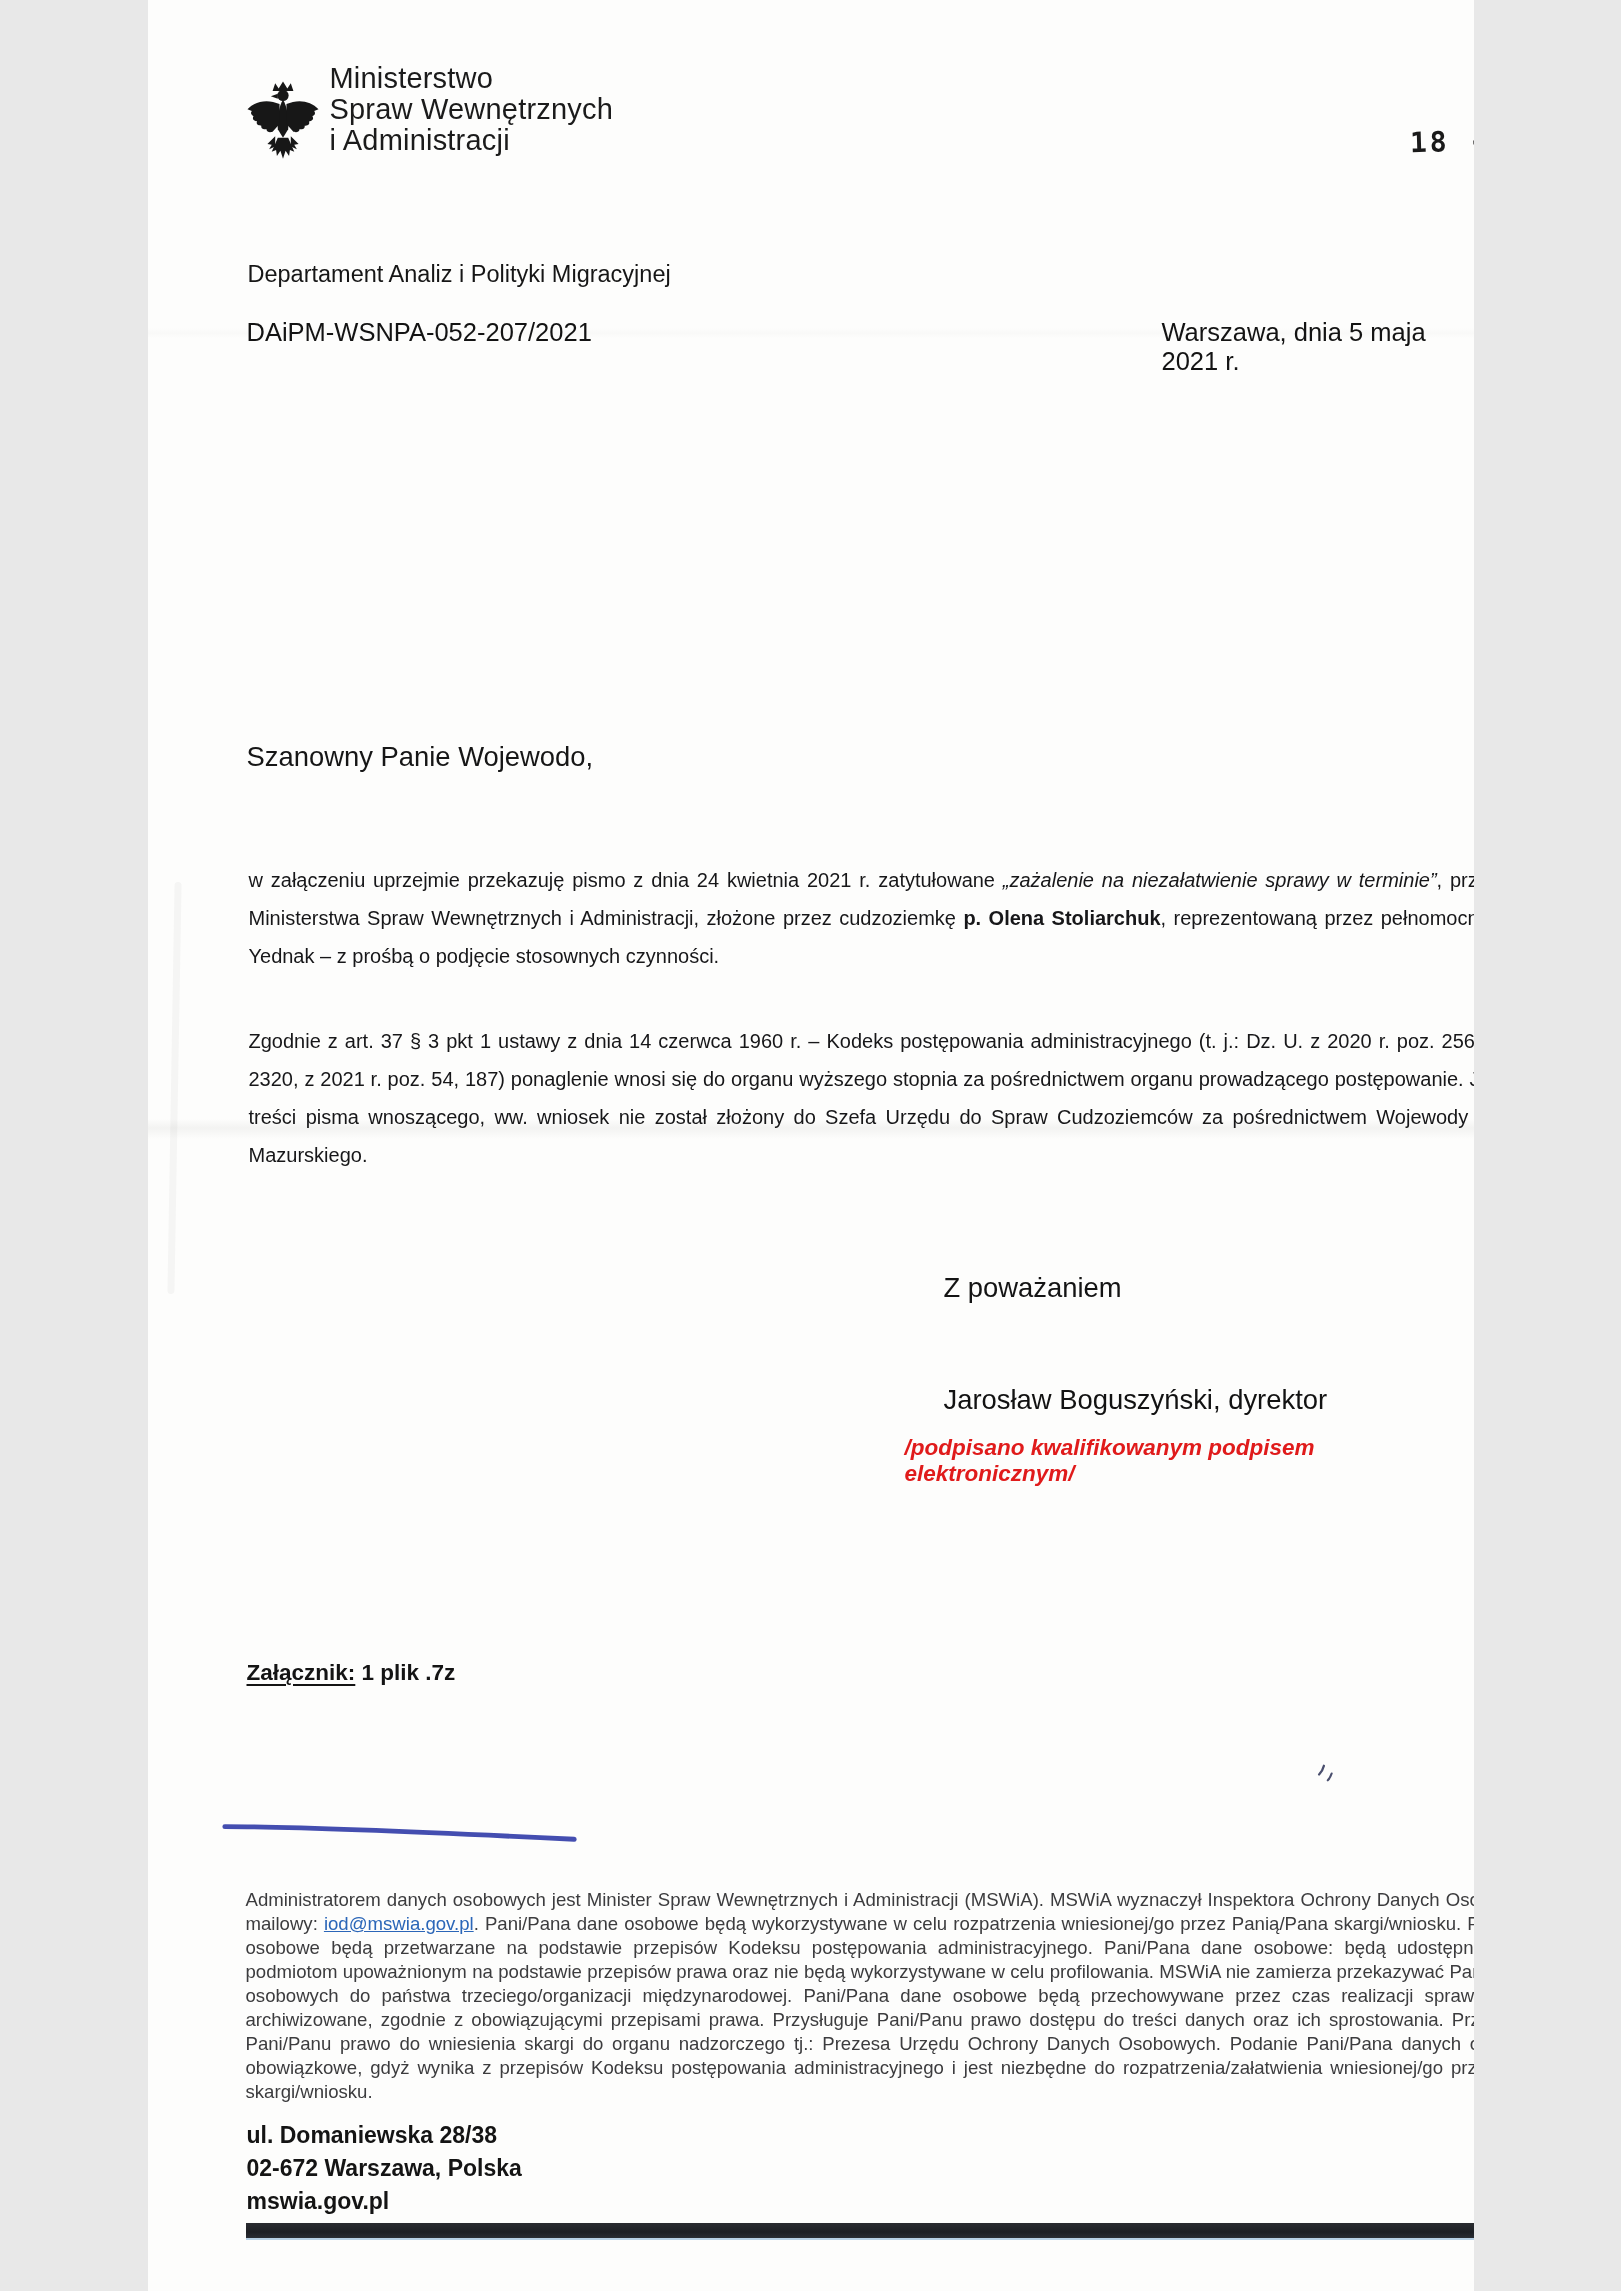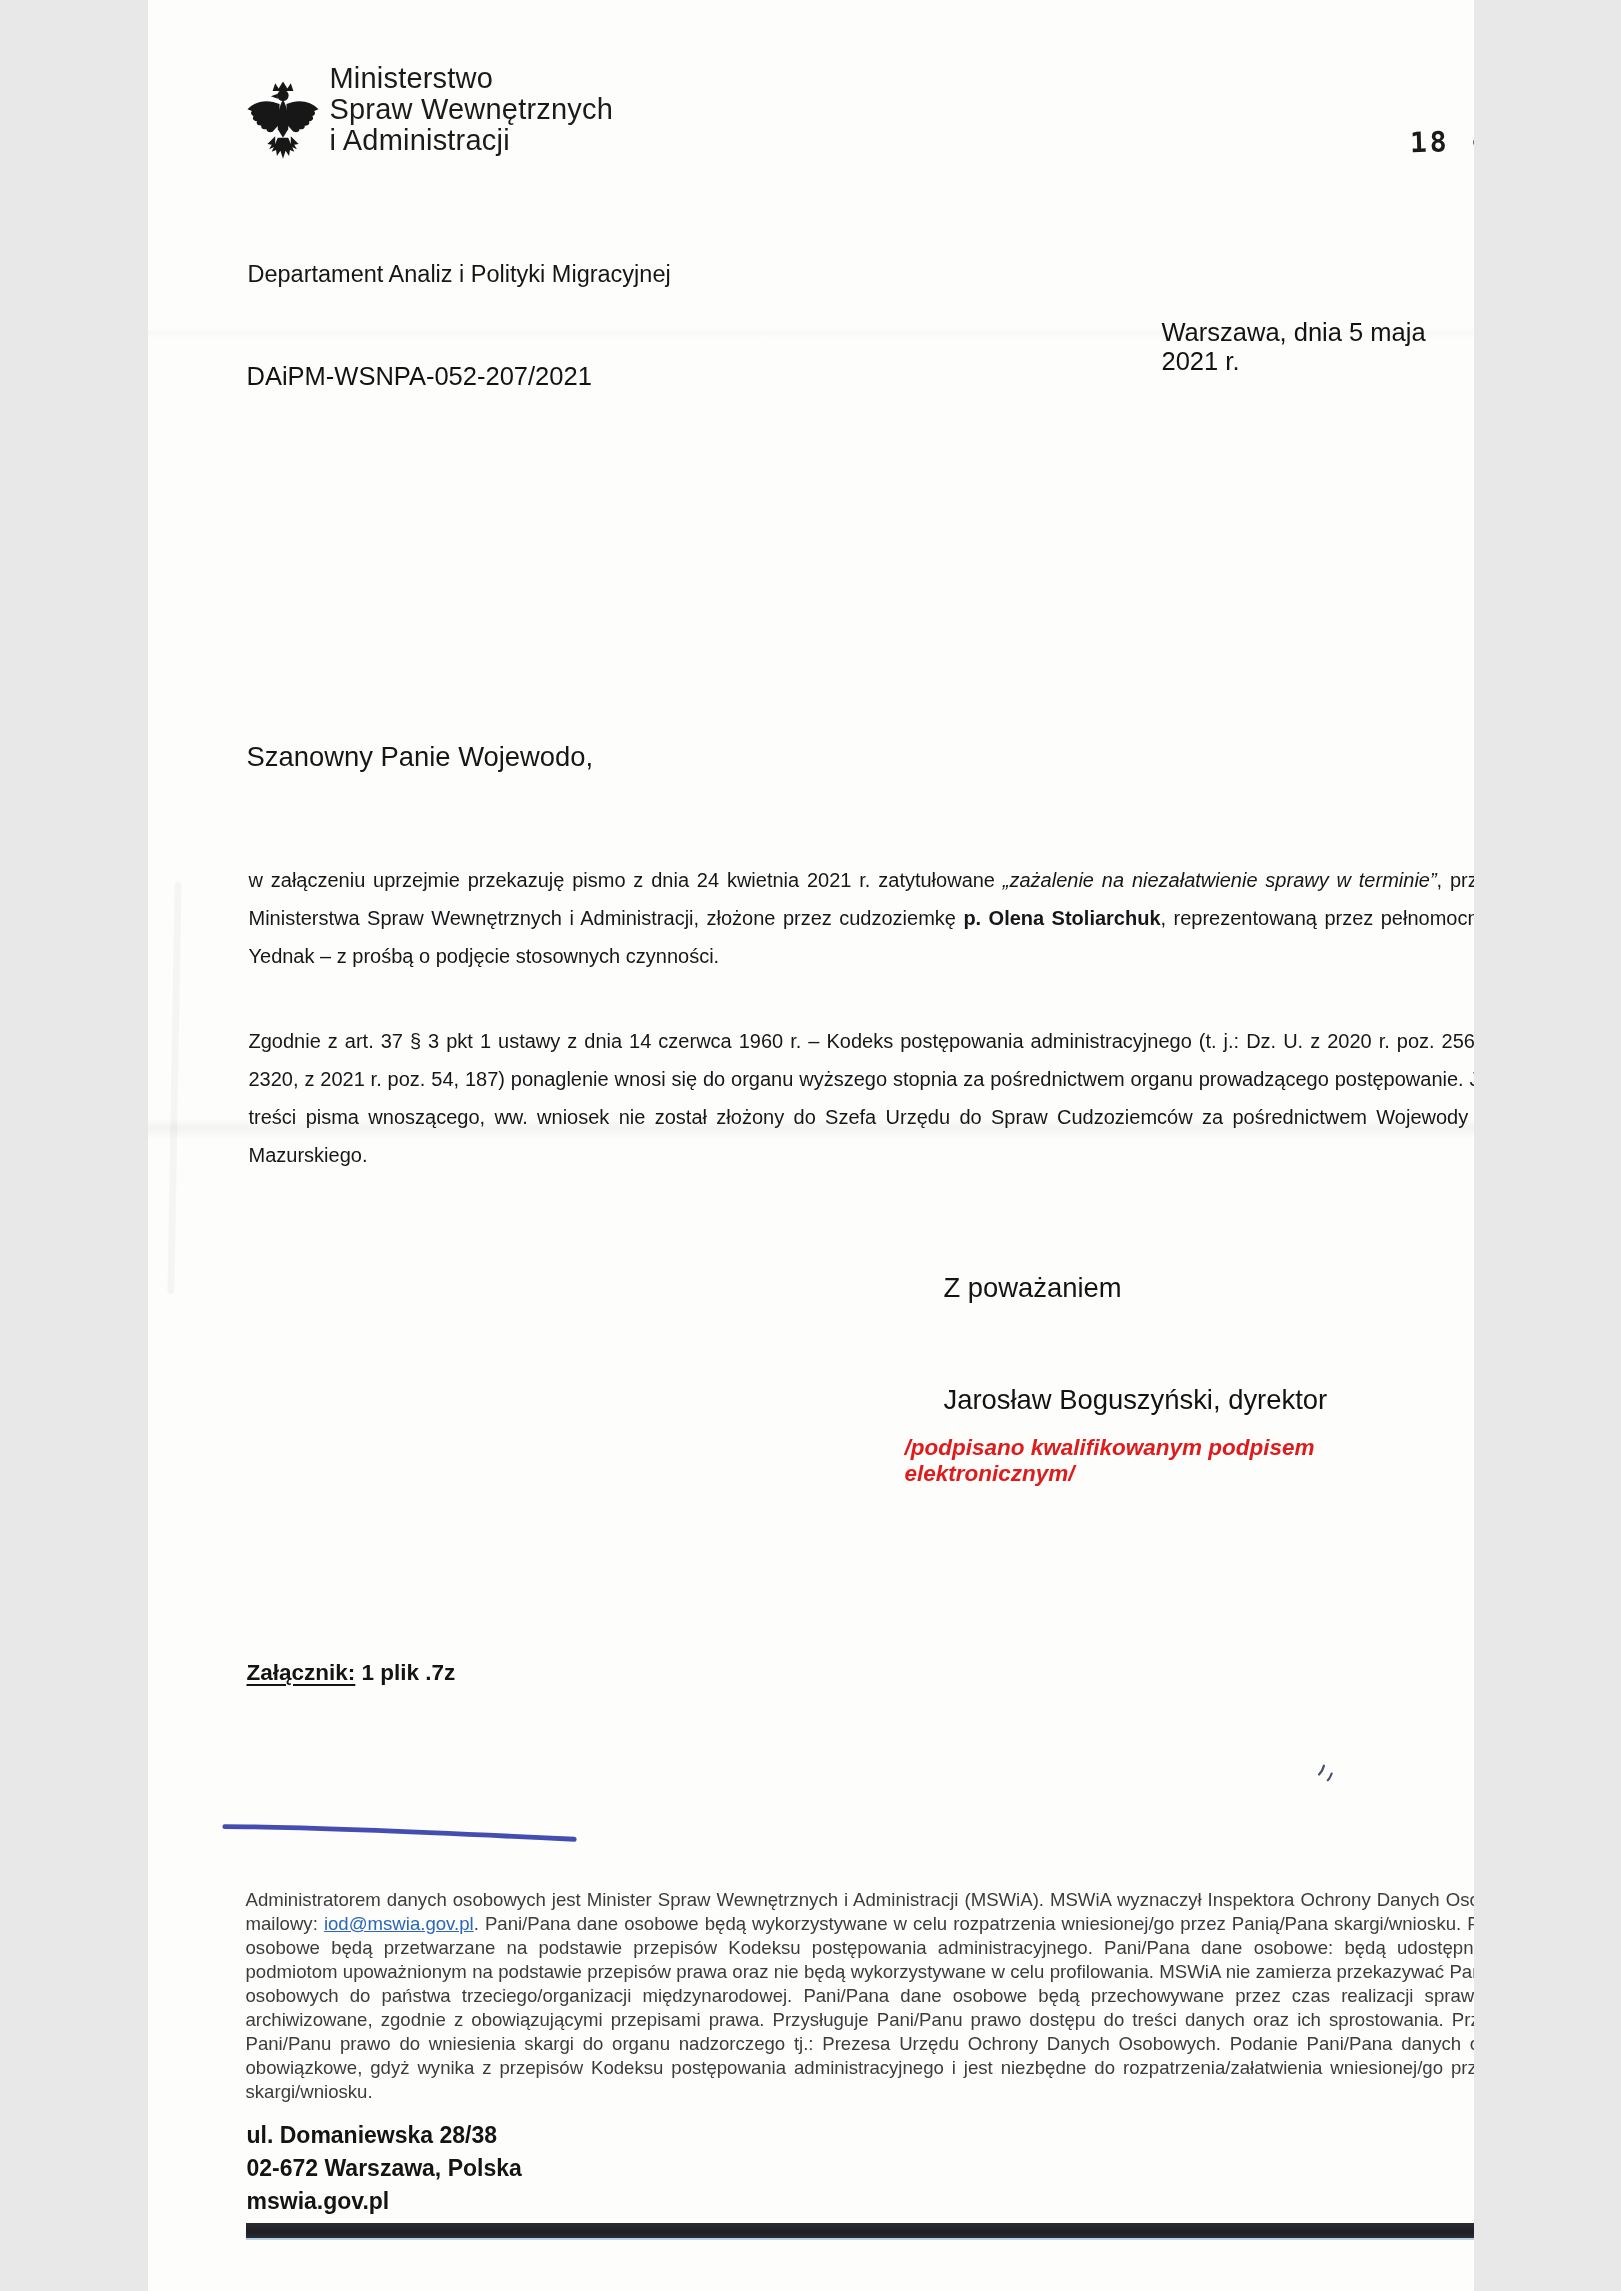--- a/index.html
+++ b/index.html
@@ -22,21 +22,21 @@
     background:rgba(100,100,100,0.05);transform:rotate(1deg);border-radius:3.9px;}
 
   .emblem{position:absolute;left:96px;top:69px;width:78px;height:110px;}
   .ministry{position:absolute;left:182px;top:63px;font-size:29px;line-height:31px;
     color:#1b1b1b;letter-spacing:0.2px;}
   .date-stamp{position:absolute;left:1262px;top:123px;
     font-family:"DejaVu Sans Mono", monospace;
     font-size:28px;font-weight:700;letter-spacing:2.9px;color:#1a1a1a;
     transform:rotate(-1.6deg);white-space:nowrap;}
   .department{position:absolute;left:100px;top:261px;font-size:23.5px;color:#161616;}
-  .ref-number{position:absolute;left:99px;top:318px;font-size:25.5px;color:#131313;margin-top:44px;}
+  .ref-number{position:absolute;left:99px;top:318px;font-size:25.5px;color:#131313;}
   .place-date{position:absolute;left:1014px;top:318px;font-size:25.5px;color:#131313;}
 
   .addressee{position:absolute;left:774px;top:529px;font-size:27.4px;font-weight:700;
     line-height:62px;color:#121212;}
   .salutation{position:absolute;left:99px;top:741px;font-size:27.4px;color:#161616;}
 
   .para{position:absolute;left:101px;width:1335px;margin:0;
     font-size:20px;line-height:38px;text-align:justify;color:#171719;}
   .para-1{top:861px;}
   .para-2{top:1022px;}

